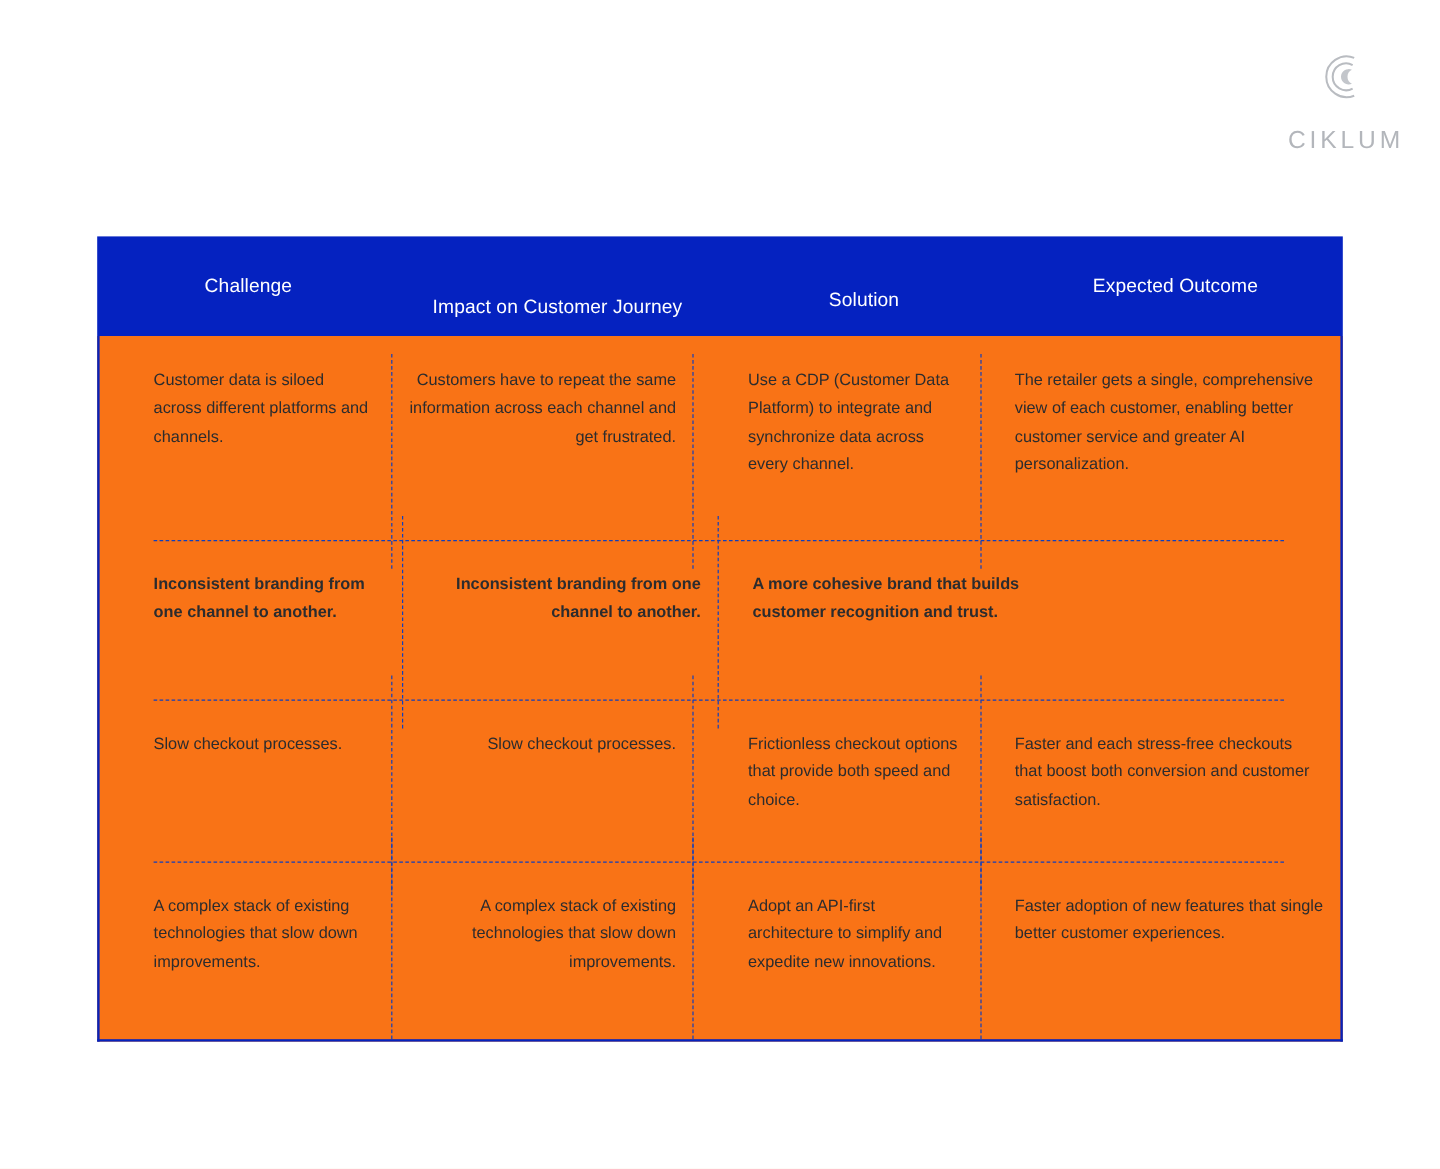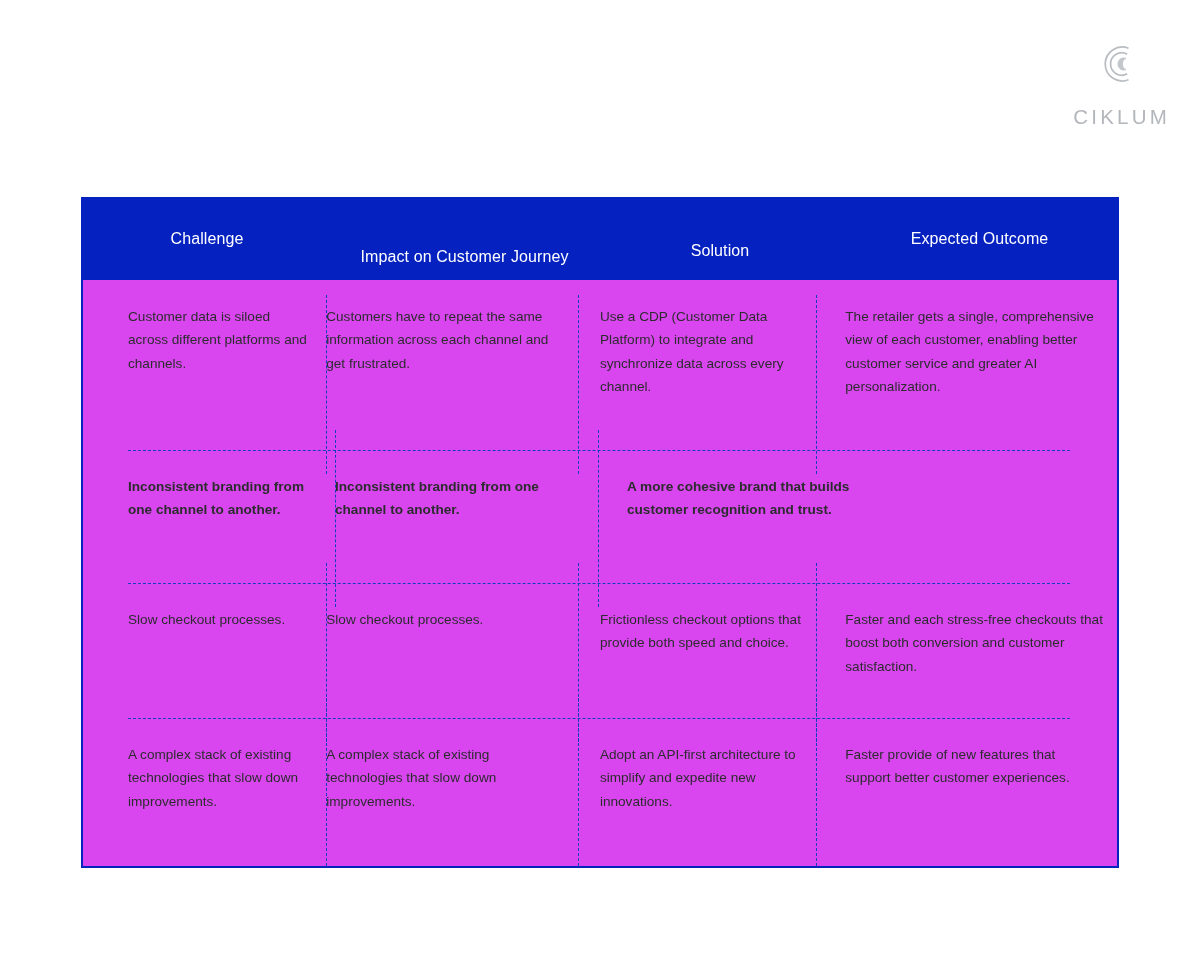--- a/index.html
+++ b/index.html
@@ -59,21 +59,21 @@
     font-size: 16px;
     text-align: center;
     line-height: 1.2;
     letter-spacing: 0.1px;
   }
 
   .table-body {
     border: 2px solid #0523BE;
     border-top: none;
     position: relative;
-    background: #d946ef;
+    background: #f97316;
   }
 
   .row {
     display: flex;
     position: relative;
   }
   .row + .row::before {
     content: "";
     position: absolute;
     left: 45px;
@@ -100,22 +100,22 @@
     left: 0;
     top: -20px;
     bottom: -24px;
     border-left: 1.6px dashed #0f3fbf;
   }
   .row:first-child .cell.sep::before { top: 15px; }
   .row:last-child  .cell.sep::before { bottom: 0px; }
 
   
   .c1 { width: 252px; padding-left: 45px; padding-right: 14px; }
-  .c2 { width: 263px; padding-right: 14px; }
-  .c3 { width: 248px; padding-left: 22px; padding-right: 14px; }
+  .c2 { width: 263px; padding-right: 14px; text-align: right; }
+  .c3 { width: 248px; padding-left: 46px; padding-right: 14px; }
   .c4 { width: 313px; padding-left: 29px; padding-right: 14px; }
 
   .h1 { width: 252px; }
   .h2 { width: 263px; margin-top: 36px; }
   .h3 { width: 248px; margin-top: 24px; }
   .h4 { width: 271px; }
 
   .row-pad-1 { min-height: 170px; }
   .row-pad-2 { min-height: 133px; font-weight: bold; }
   .row-pad-3 { min-height: 135px; }
@@ -192,18 +192,18 @@
       <div class="cell c1">
           <span class="cell-inner">A complex stack of existing technologies that slow down improvements.</span>
         </div>
       <div class="cell c2 sep">
           <span class="cell-inner">A complex stack of existing technologies that slow down improvements.</span>
         </div>
       <div class="cell c3 sep">
           <span class="cell-inner">Adopt an API-first architecture to simplify and expedite new innovations.</span>
         </div>
       <div class="cell c4 sep">
-          <span class="cell-inner">Faster provide of new features that support better customer experiences.</span>
+          <span class="cell-inner">Faster adoption of new features that single better customer experiences.</span>
         </div>
     </div>
 
   </div>
 </div>
 
 </body></html>

